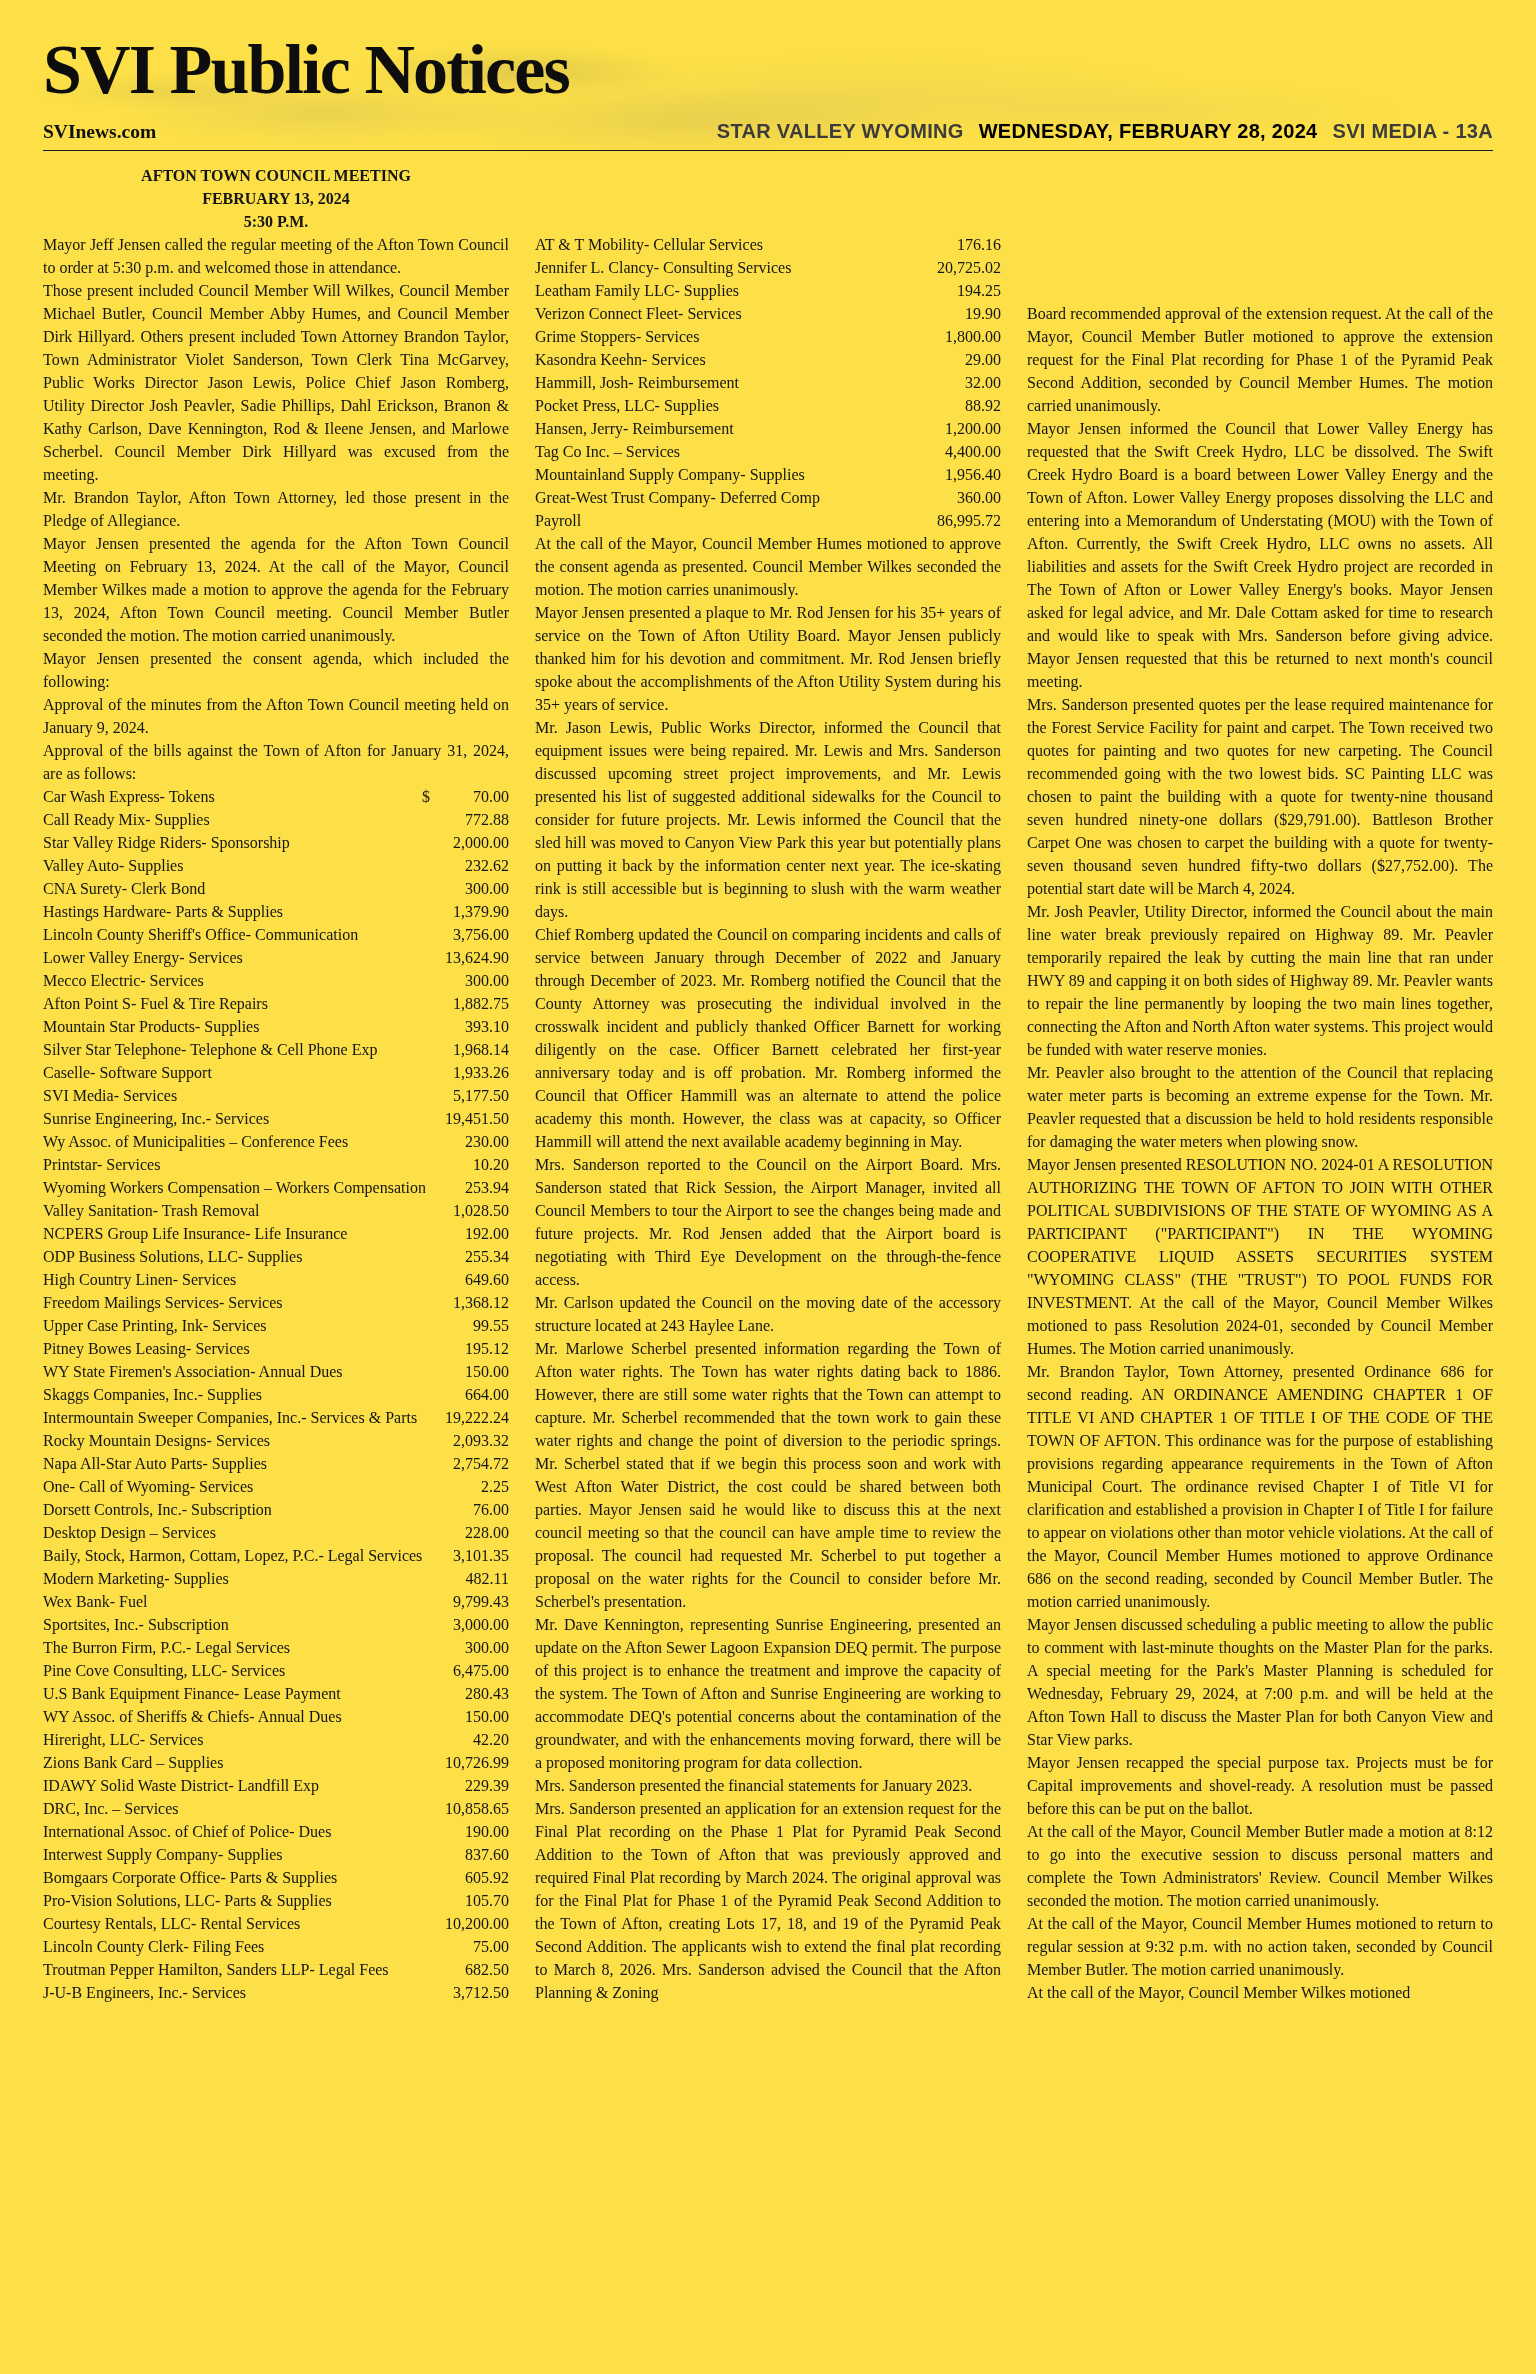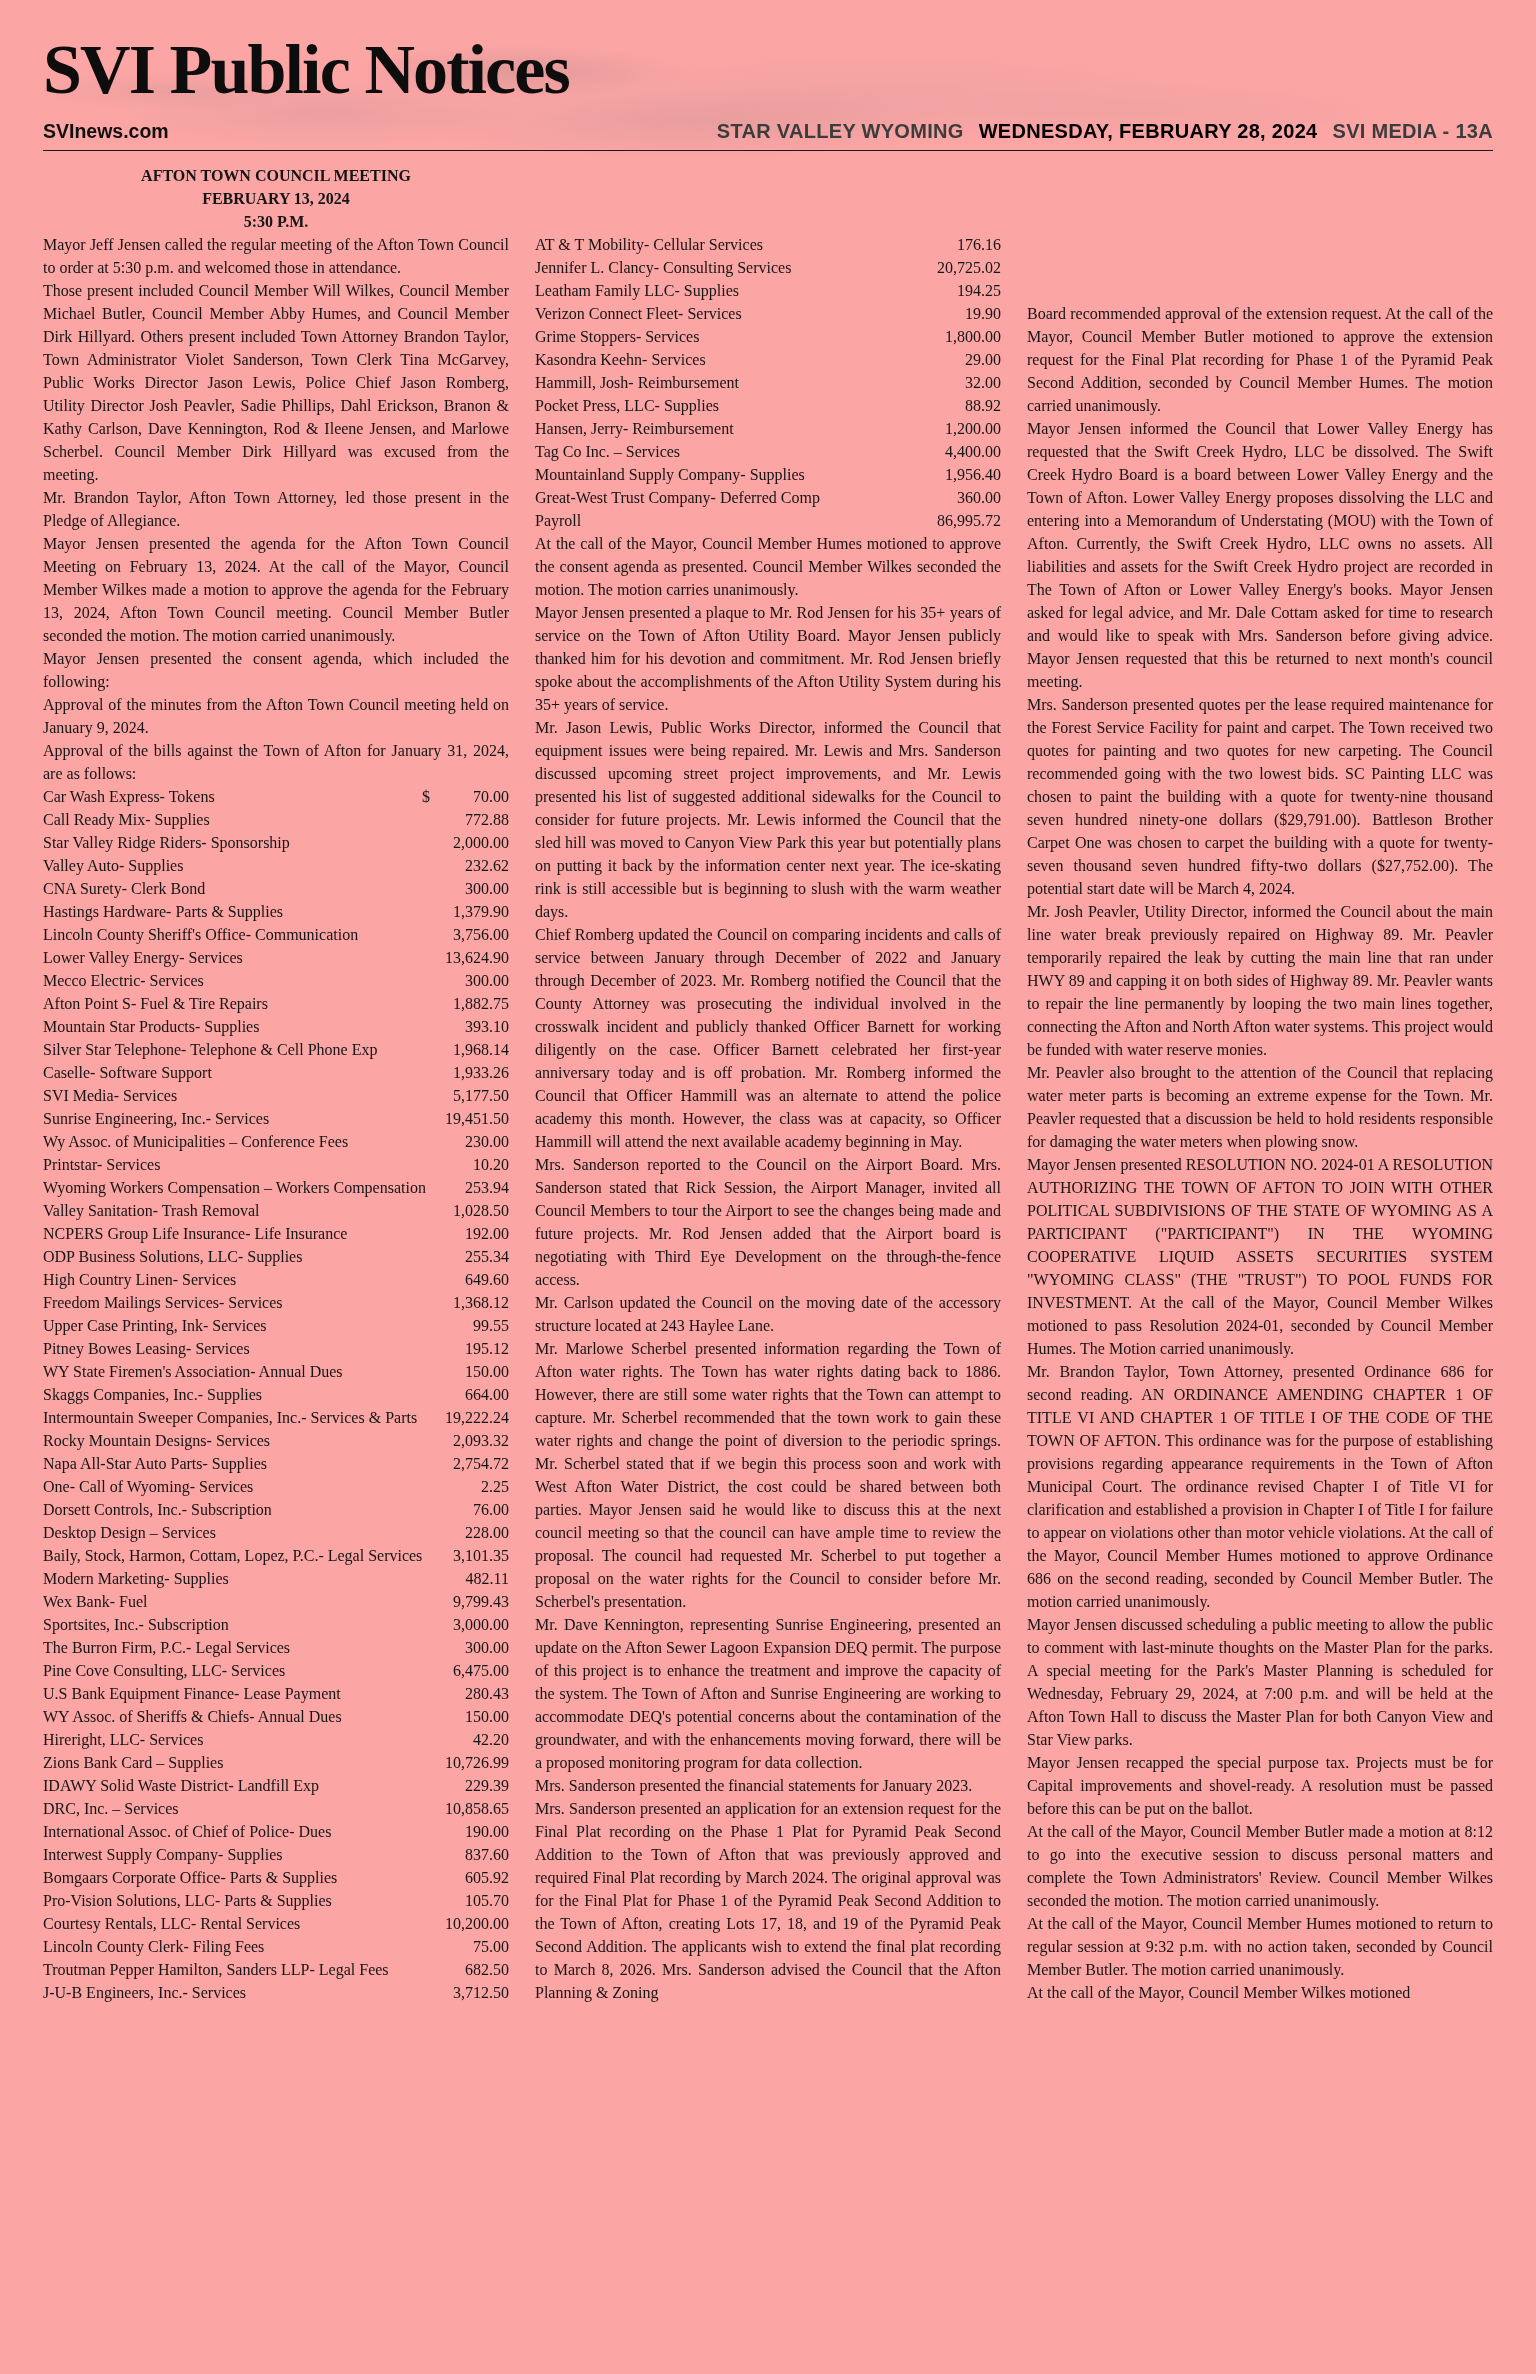--- a/index.html
+++ b/index.html
@@ -3,21 +3,21 @@
 <meta charset="utf-8">
 <style>
   * { margin: 0; padding: 0; box-sizing: border-box; }
   html, body { background: #ffffff; }
   body { width: 1536px; }
 
   .page {
     position: relative;
     width: 1536px;
     height: 2375px;
-    background: #fca5a5;
+    background: #fde047;
     color: #151515;
     font-family: "Liberation Serif", serif;
     padding: 0 43px;
     overflow: hidden;
   }
 
   .smudge {
     position: absolute;
     top: 0; left: 0;
     width: 100%;
@@ -45,21 +45,21 @@
   .head-row {
     display: flex;
     justify-content: space-between;
     align-items: baseline;
     margin-top: 15px;
     padding-bottom: 6.5px;
     border-bottom: 1.9px solid #1b1b1b;
   }
 
   .site-name {
-    font-family: Liberation Sans, sans-serif;
+    font-family: Liberation Serif, serif;
     font-weight: bold;
     font-size: 19.5px;
     color: #101010;
   }
 
   .head-right {
     display: flex;
     gap: 15px;
     font-family: "Liberation Sans", sans-serif;
     font-size: 20px;

